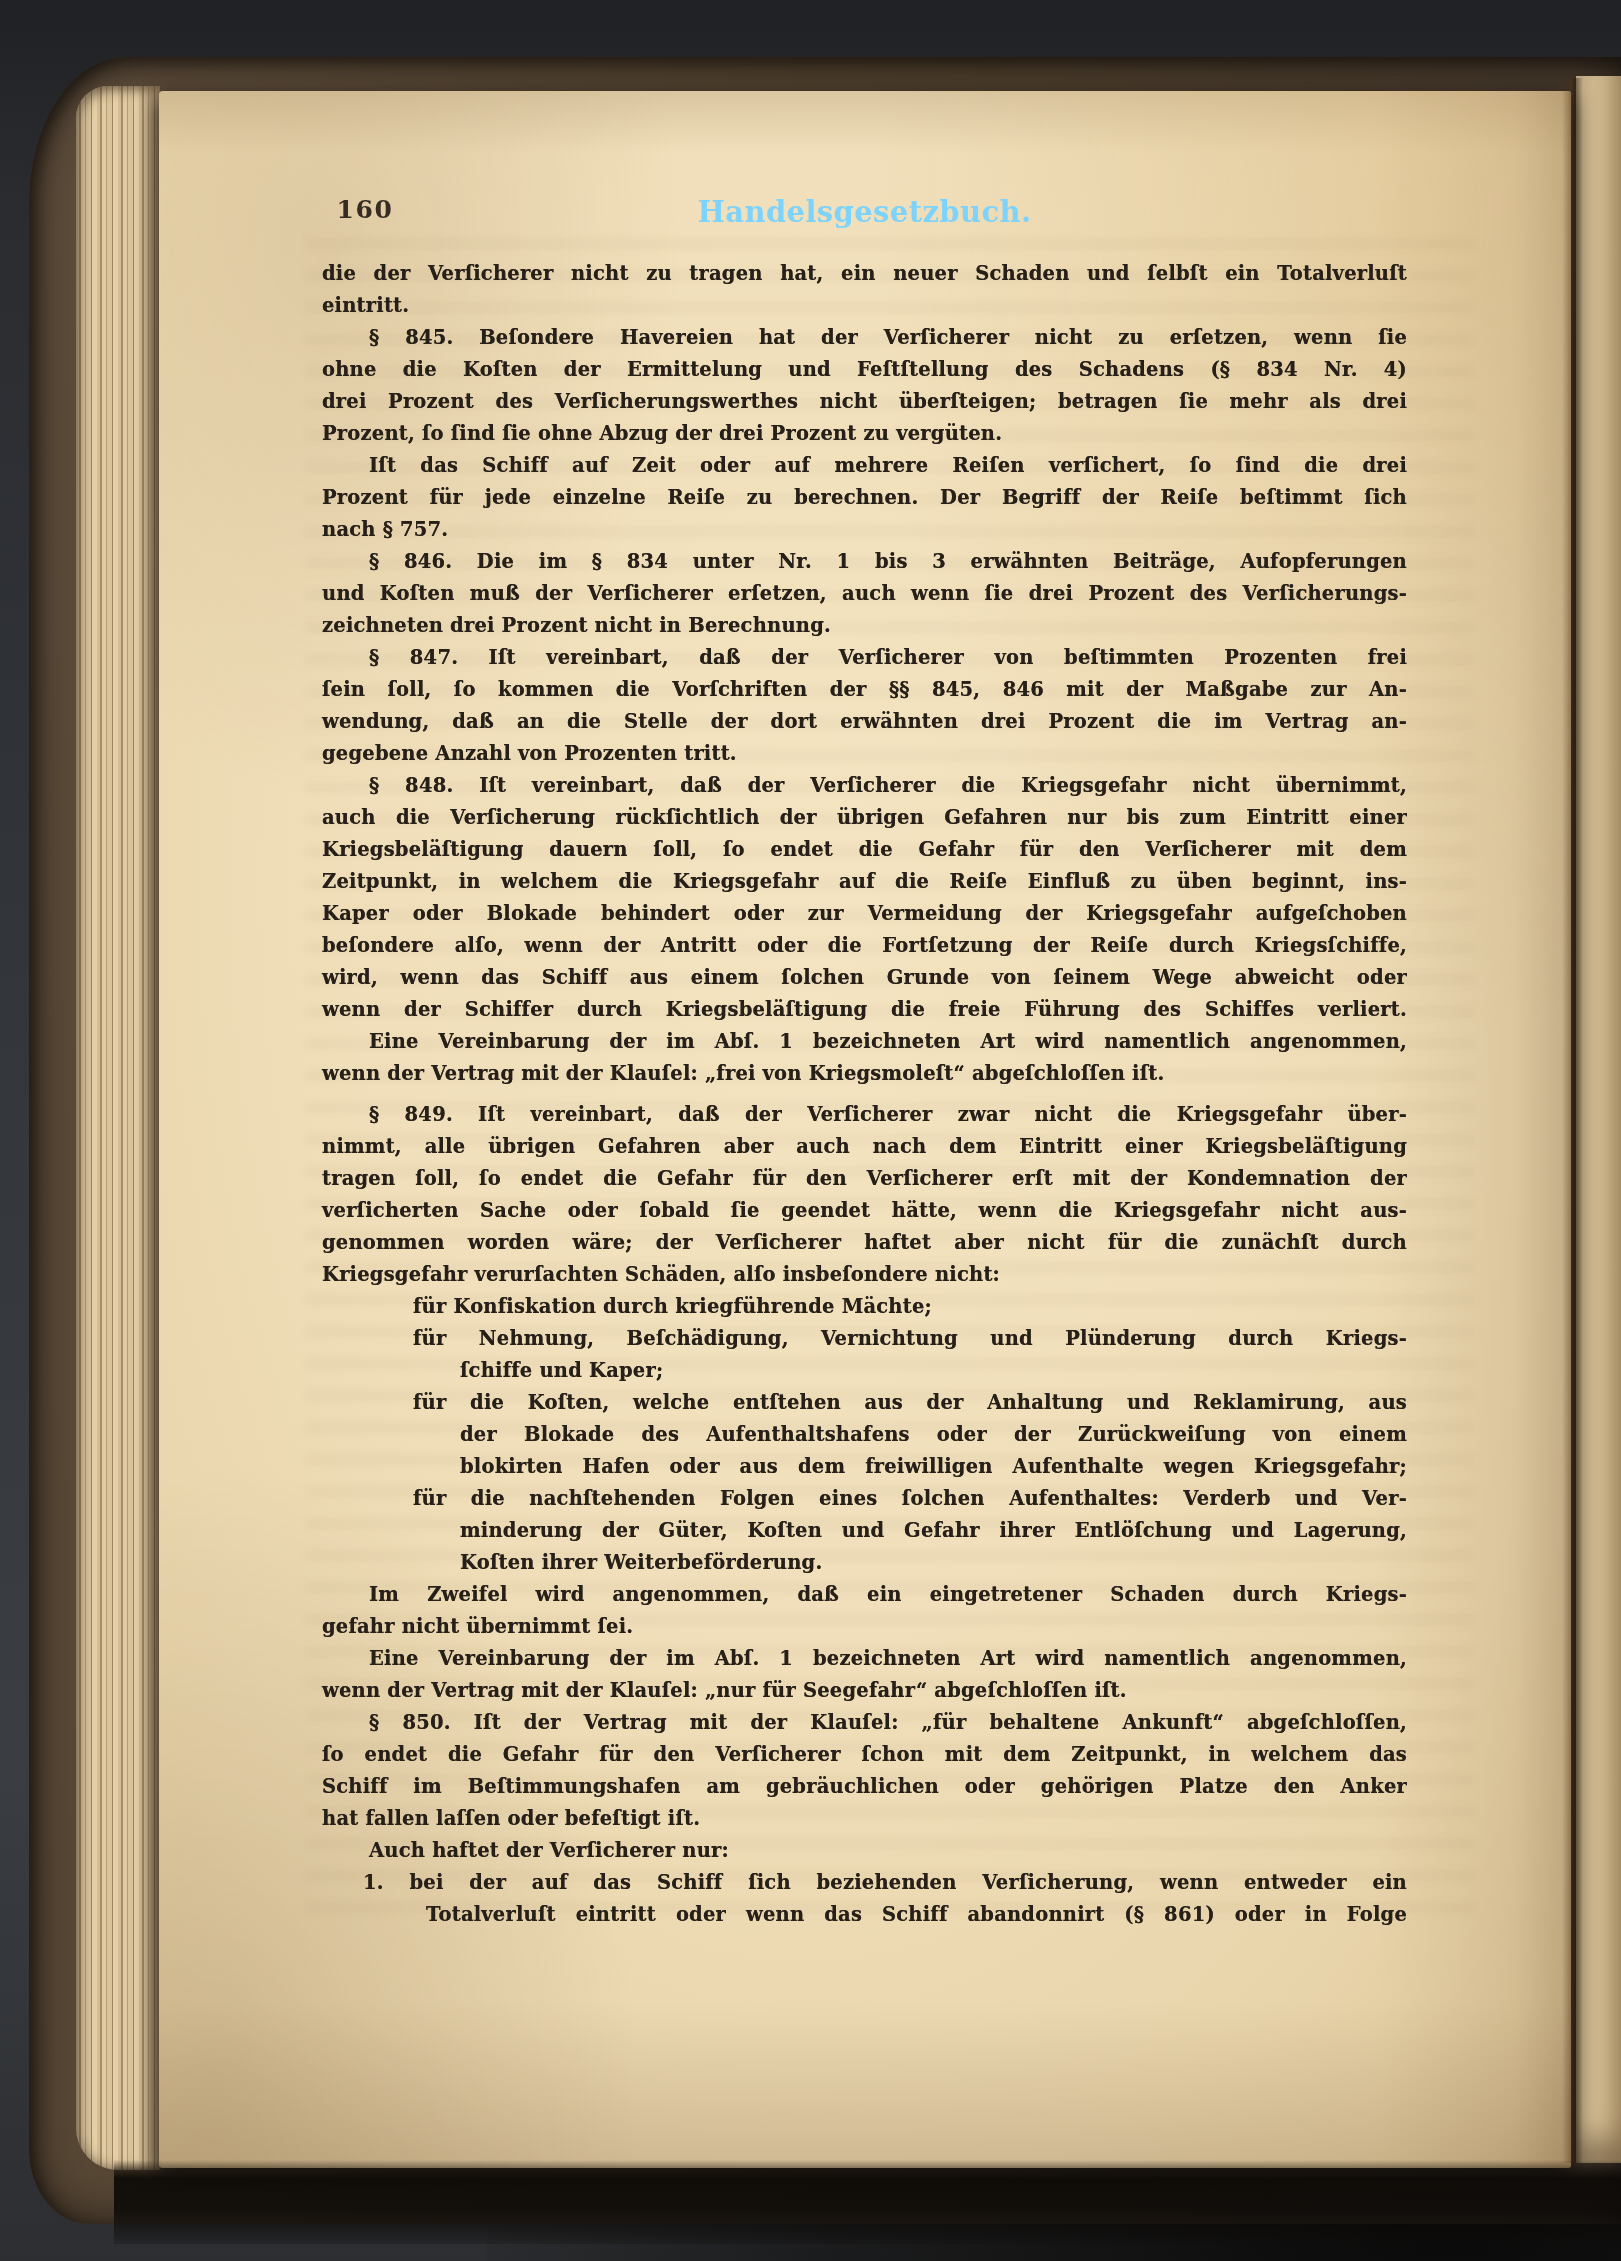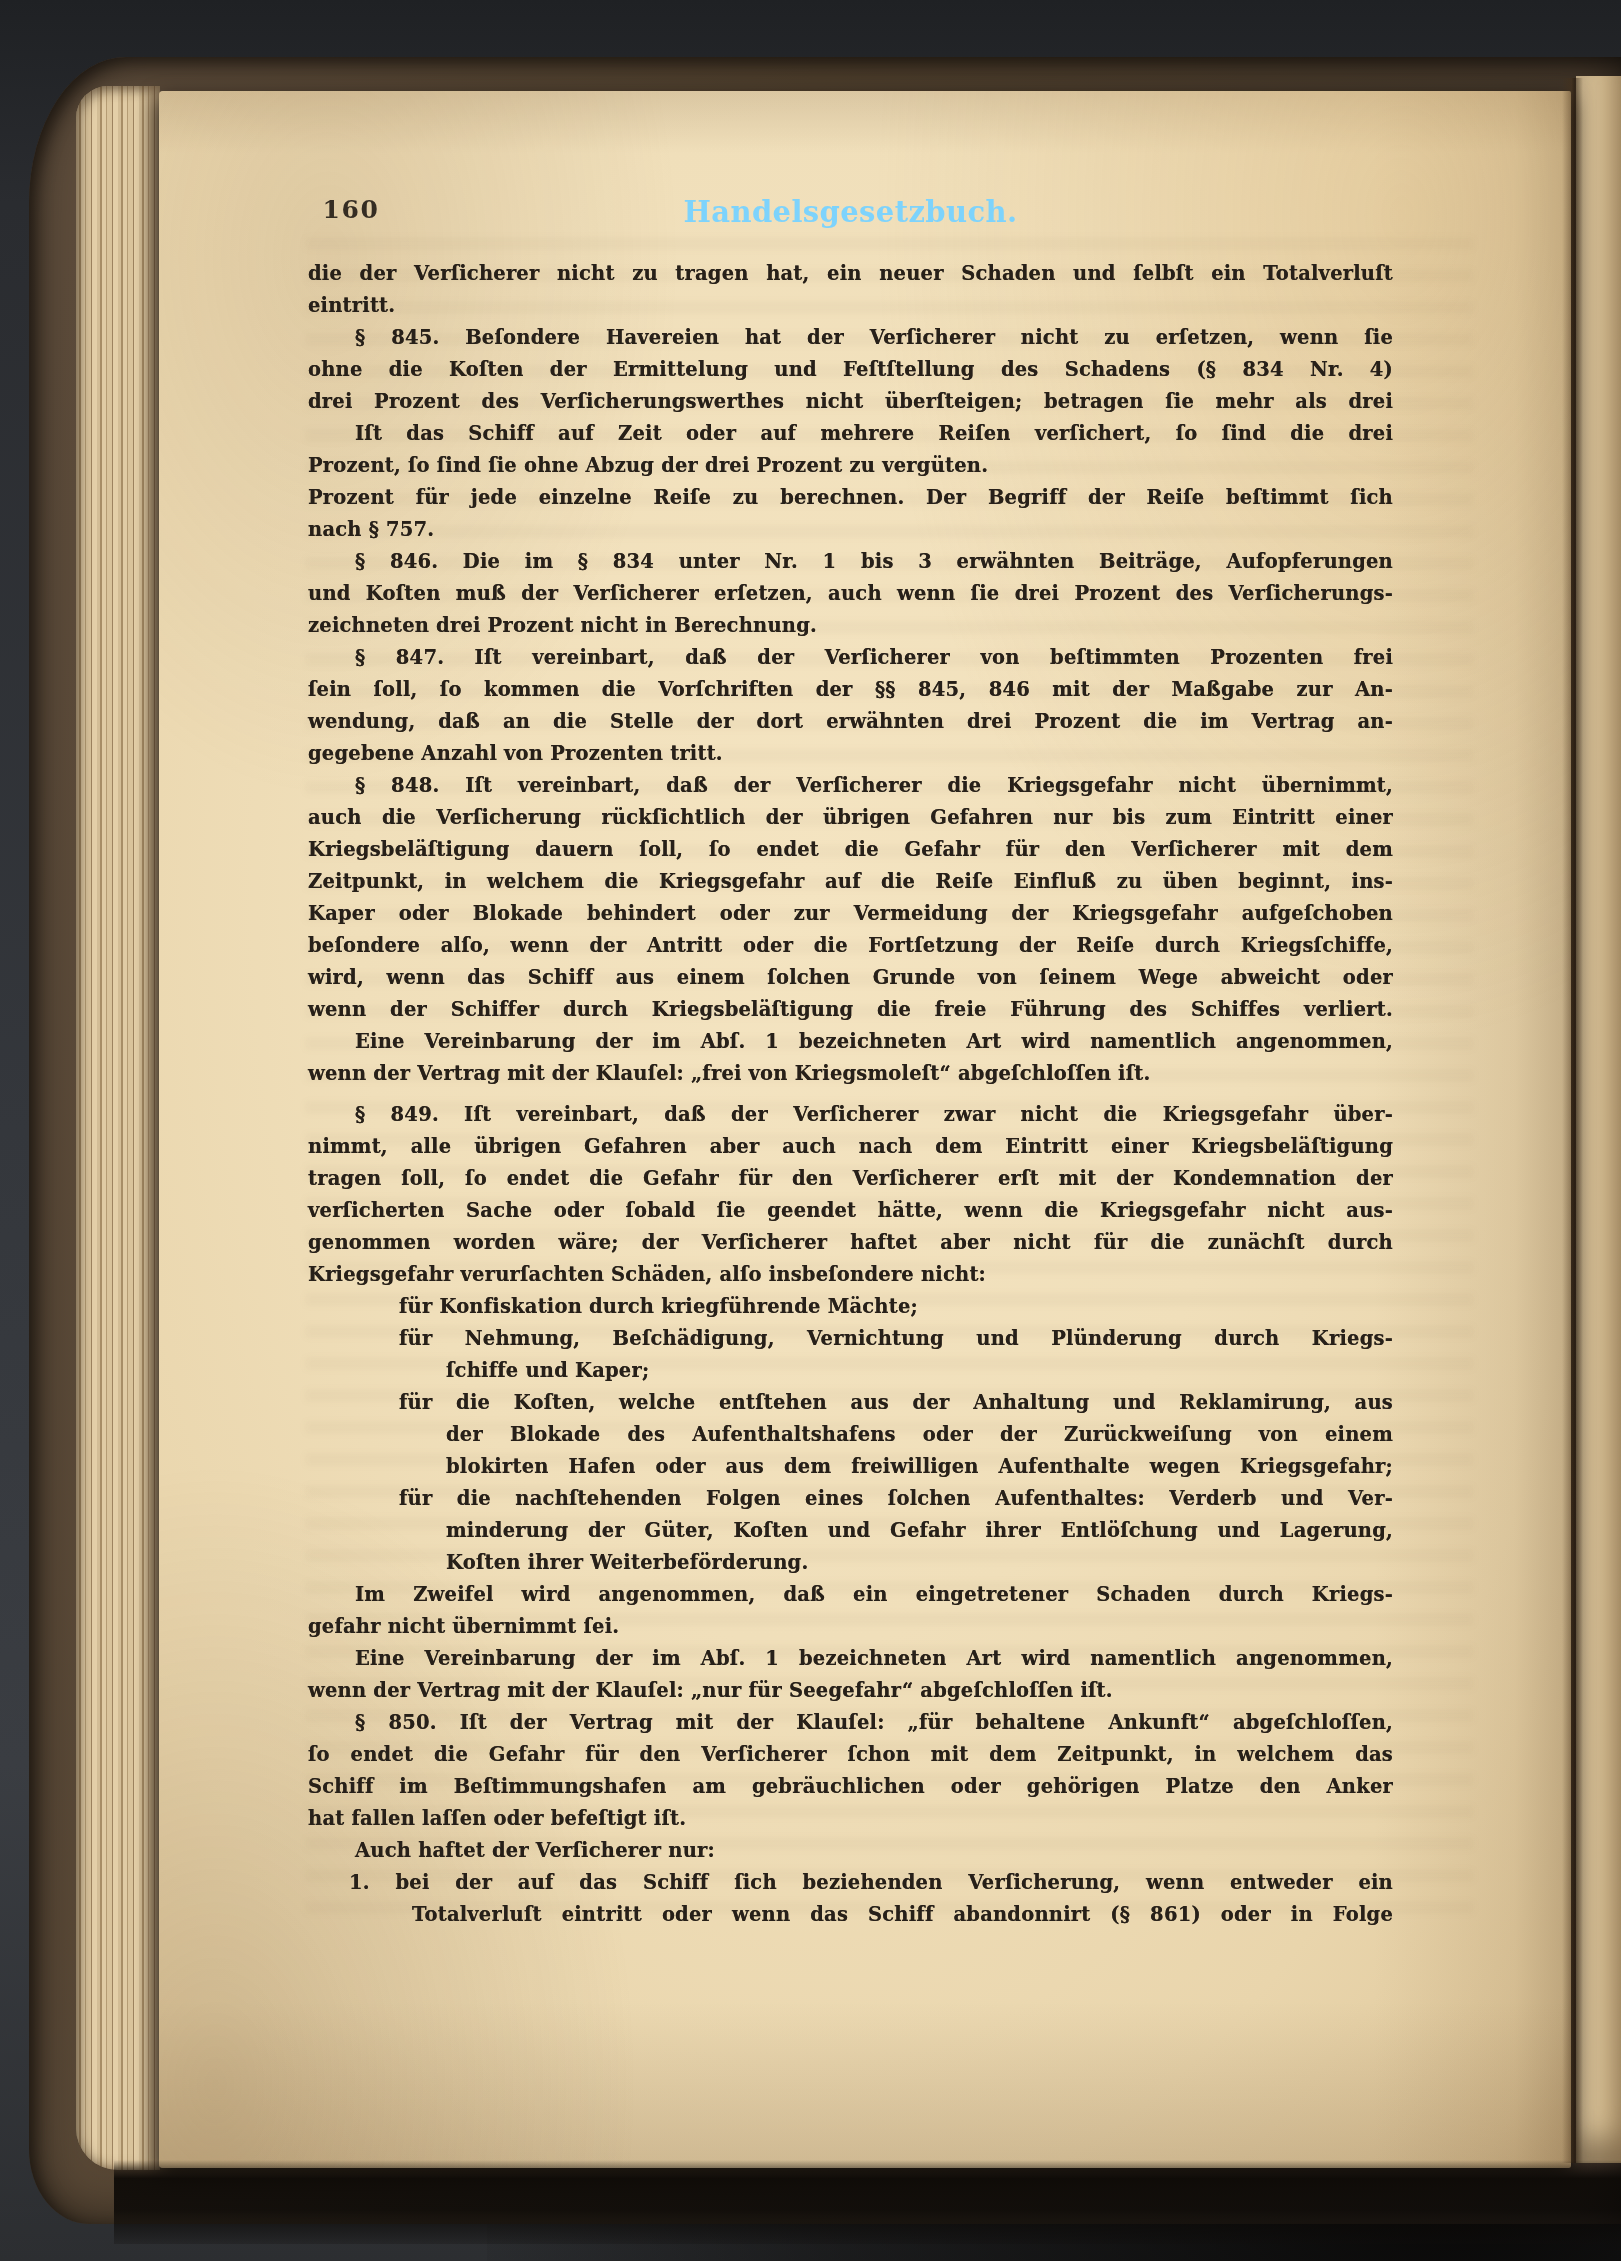--- a/index.html
+++ b/index.html
@@ -53,21 +53,21 @@
 
   
   .gutter{position:absolute;left:1562px;top:78px;width:21px;height:2085px;
       background:linear-gradient(90deg,rgba(70,48,24,0) 0%,rgba(70,48,24,.42) 45%,rgba(40,26,12,.55) 60%,rgba(70,48,24,0) 100%);}
 
   
   .under-shadow{position:absolute;left:114px;right:0;top:2160px;height:84px;
       background:linear-gradient(180deg,rgba(12,9,6,0) 0%,rgba(12,9,6,.92) 22%,rgba(10,8,6,.85) 60%,rgba(16,14,12,.25) 100%);}
 
   
-  .content{position:absolute;left:146px;top:91px;width:1412px;height:2077px;color:#261f18;border-radius:19px;}
+  .content{position:absolute;left:160px;top:91px;width:1412px;height:2077px;color:#261f18;border-radius:19px;}
   .pagehead{position:absolute;top:104px;left:162px;right:165px;height:36px;}
   .pagenum{position:absolute;left:14.6px;top:0;font-size:25px;font-weight:700;letter-spacing:1.6px;color:#352d23;}
   .runhead{text-align:center;font-size:29px;font-weight:700;letter-spacing:0.4px;color:#7dd3fc;}
 
   .bodytext{position:absolute;top:167px;left:162px;right:165px;
       font-size:19.5px;font-weight:700;line-height:32px;letter-spacing:0.2px;
       color:#272019;text-shadow:0 0 0.5px rgba(39,32,25,.7);}
   .ln{white-space:nowrap;}
   .j{white-space:normal;text-align:justify;text-align-last:justify;}
   .i1{padding-left:47px;}
@@ -99,22 +99,22 @@
       <div class="pagenum">160</div>
       <div class="runhead">Handelsgesetzbuch.</div>
     </div>
 
     <div class="bodytext">
       <div class="ln j">die der Verſicherer nicht zu tragen hat, ein neuer Schaden und ſelbſt ein Totalverluſt</div>
       <div class="ln">eintritt.</div>
       <div class="ln j i1">§ 845. Beſondere Havereien hat der Verſicherer nicht zu erſetzen, wenn ſie</div>
       <div class="ln j">ohne die Koſten der Ermittelung und Feſtſtellung des Schadens (§ 834 Nr. 4)</div>
       <div class="ln j">drei Prozent des Verſicherungswerthes nicht überſteigen; betragen ſie mehr als drei</div>
+      <div class="ln">Prozent, ſo ſind ſie ohne Abzug der drei Prozent zu vergüten.</div>
       <div class="ln j i1">Iſt das Schiff auf Zeit oder auf mehrere Reiſen verſichert, ſo ſind die drei</div>
-      <div class="ln">Prozent, ſo ſind ſie ohne Abzug der drei Prozent zu vergüten.</div>
       <div class="ln j">Prozent für jede einzelne Reiſe zu berechnen. Der Begriff der Reiſe beſtimmt ſich</div>
       <div class="ln">nach § 757.</div>
       <div class="ln j i1">§ 846. Die im § 834 unter Nr. 1 bis 3 erwähnten Beiträge, Aufopferungen</div>
       <div class="ln j">und Koſten muß der Verſicherer erſetzen, auch wenn ſie drei Prozent des Verſicherungs-</div>
       <div class="ln">zeichneten drei Prozent nicht in Berechnung.</div>
       <div class="ln j i1">§ 847. Iſt vereinbart, daß der Verſicherer von beſtimmten Prozenten frei</div>
       <div class="ln j">ſein ſoll, ſo kommen die Vorſchriften der §§ 845, 846 mit der Maßgabe zur An-</div>
       <div class="ln j">wendung, daß an die Stelle der dort erwähnten drei Prozent die im Vertrag an-</div>
       <div class="ln">gegebene Anzahl von Prozenten tritt.</div>
       <div class="ln j i1">§ 848. Iſt vereinbart, daß der Verſicherer die Kriegsgefahr nicht übernimmt,</div>

